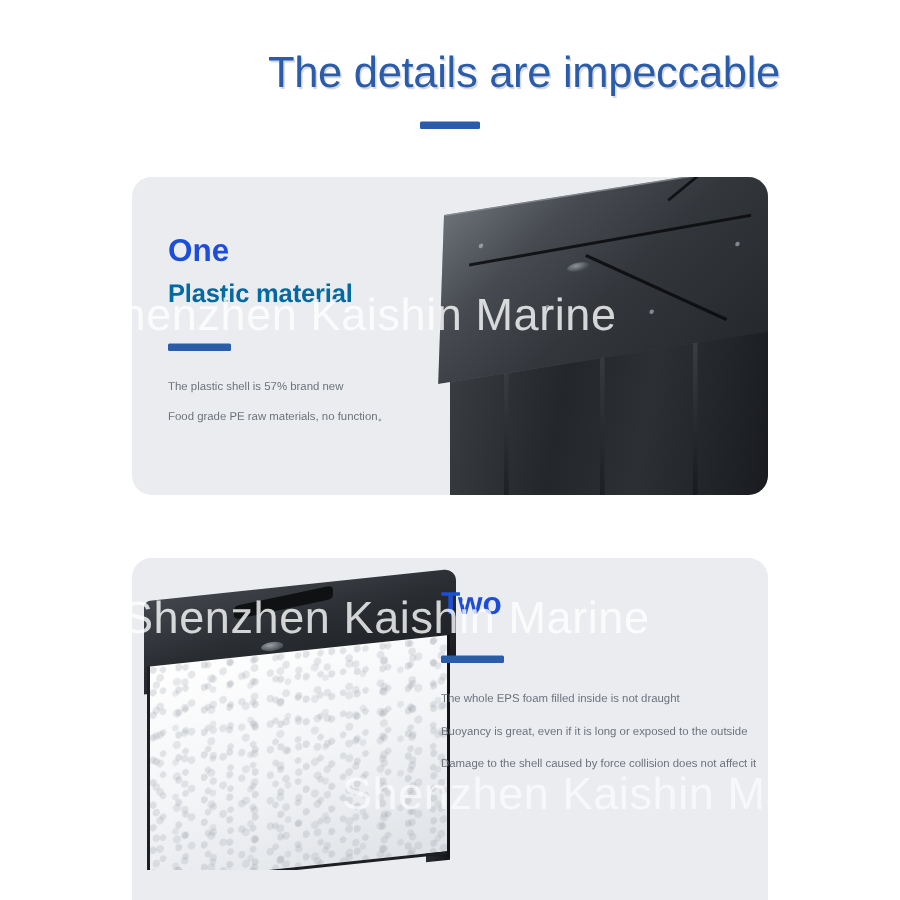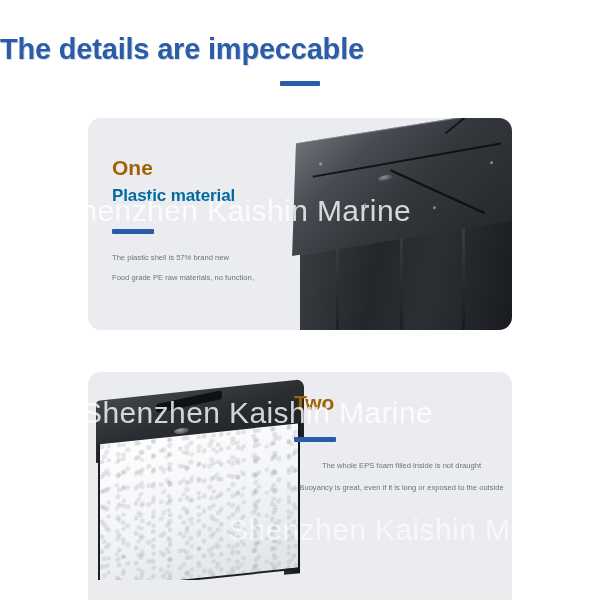--- a/index.html
+++ b/index.html
@@ -8,22 +8,22 @@
     background: #ffffff;
     font-family: "Liberation Sans", sans-serif;
     overflow: hidden;
   }
   .page { position: relative; width: 600px; height: 600px; background: #ffffff; }
 
   
   .header { position: absolute; left: 0; top: 0; width: 600px; height: 108px; }
   .page-title {
     position: absolute; left: 0; top: 33px; width: 520px;
-    text-align: left;
-    font-size: 29px; font-weight: bold; letter-spacing: -0.2px;
+    text-align: right;
+    font-size: 29px; font-weight: normal; letter-spacing: -0.2px;
     color: #2a5caa;
     text-shadow: 1px 1px 0 rgba(120,130,150,0.30);
   }
   .title-underline {
     position: absolute; left: 280px; top: 81px;
     width: 40px; height: 5px; background: #2a5caa; border-radius: 1px;
   }
 
   
   .card {
@@ -33,36 +33,36 @@
     overflow: hidden;
   }
   #card-one { left: 88px; top: 118px; width: 424px; height: 212px; }
   #card-two { left: 88px; top: 372px; width: 424px; height: 260px; }
 
   .card-text { position: absolute; z-index: 4; }
   #card-one .card-text { left: 24px; top: 38px; width: 215px; }
   #card-two .card-text { left: 206px; top: 19px; width: 215px; }
 
   .card-index {
-    font-size: 21px; font-weight: bold; color: #a16207; line-height: 1.15;
+    font-size: 21px; font-weight: bold; color: #1d4ed8; line-height: 1.15;
   }
   .card-heading {
     font-size: 17px; font-weight: bold; color: #0369a1;
     margin-top: 6px; line-height: 1.2; letter-spacing: -0.1px;
   }
   .card-divider {
     width: 42px; height: 5px; background: #2a5caa; border-radius: 1px;
     margin-top: 22px;
   }
   .card-desc { margin-top: 19px; }
   .desc-line {
     font-size: 7.6px; color: #6d727c; line-height: 1.25;
     margin-bottom: 11px; white-space: nowrap;
   }
-  #card-two .desc-line { margin-bottom: 12px; text-align: center; }
+  #card-two .desc-line { margin-bottom: 12px; }
 
   
   .photo { position: absolute; z-index: 2; overflow: hidden; }
 
   
   #photo-plastic { right: 0; top: 0; width: 230px; height: 212px; }
   .pont-body {
     position: absolute; left: 18px; top: 60px; width: 212px; height: 152px;
     background: linear-gradient(100deg, #3c4045 0%, #23262b 38%, #2c3035 62%, #191b1f 100%);
   }
@@ -193,20 +193,21 @@
       <div class="foam-edge-right"></div>
       <div class="foam-block"></div>
     </div>
 
     <div class="card-text">
       <div class="card-index">Two</div>
       <div class="card-divider"></div>
       <div class="card-desc">
         <div class="desc-line">The whole EPS foam filled inside is not draught</div>
         <div class="desc-line">Buoyancy is great, even if it is long or exposed to the outside</div>
+        <div class="desc-line">Damage to the shell caused by force collision does not affect it</div>
       </div>
     </div>
   </div>
 
   <div class="wm" id="wm-1">Shenzhen Kaishin Marine</div>
   <div class="wm" id="wm-3">Shenzhen Kaishin Marine</div>
   <div class="wm dim" id="wm-4">Shenzhen Kaishin Marine</div>
 
 </div>
 

